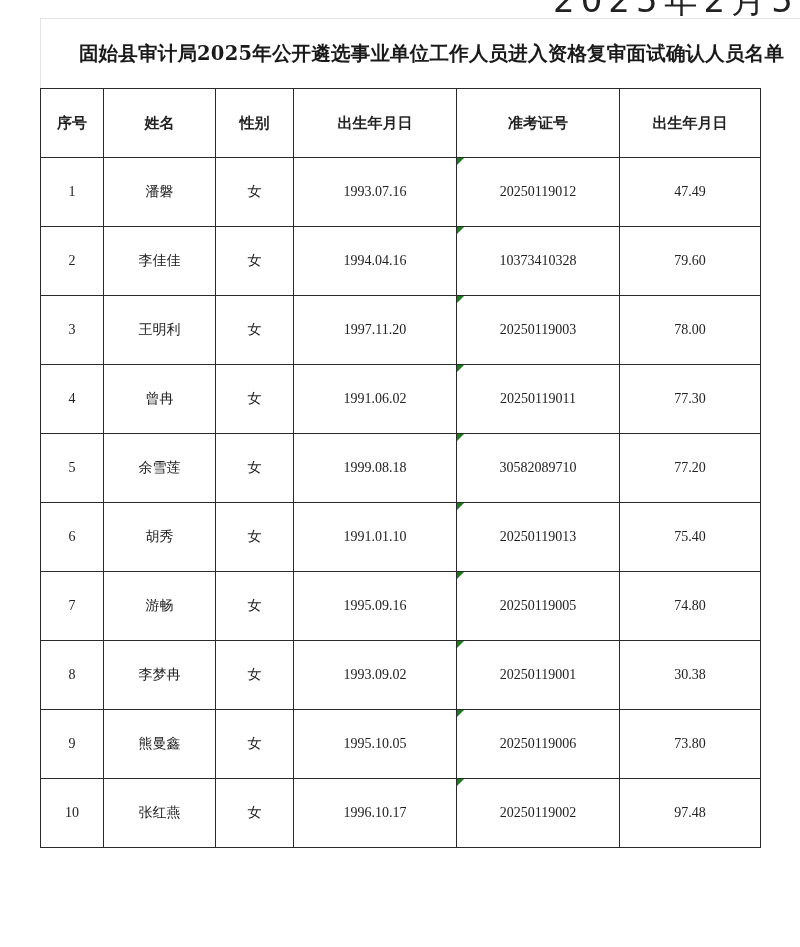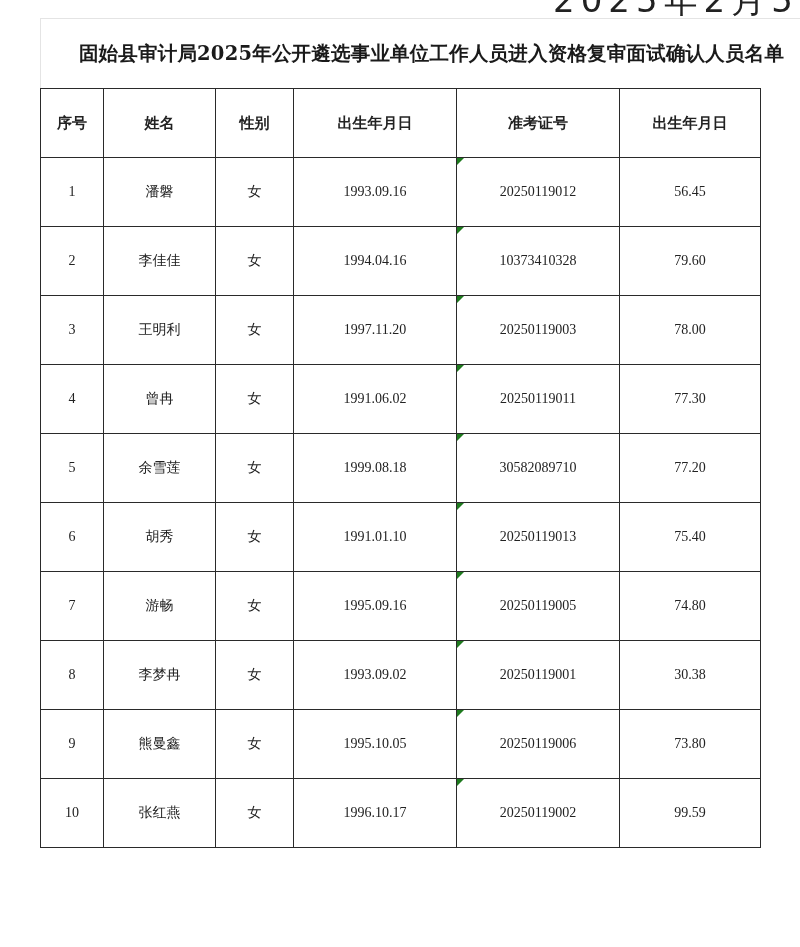--- a/index.html
+++ b/index.html
@@ -112,23 +112,23 @@
       <th>出生年月日</th>
       <th>准考证号</th>
       <th>出生年月日</th>
     </tr>
   </thead>
   <tbody>
     <tr>
       <td>1</td>
       <td class="name-cell">潘磐</td>
       <td class="gender-cell">女</td>
-      <td>1993.09.16</td>
+      <td>1993.07.16</td>
       <td><span class="green-marker"></span><span>20250119012</span></td>
-      <td>56.45</td>
+      <td>47.49</td>
     </tr>
     <tr>
       <td>2</td>
       <td class="name-cell">李佳佳</td>
       <td class="gender-cell">女</td>
       <td>1994.04.16</td>
       <td><span class="green-marker"></span><span>10373410328</span></td>
       <td>79.60</td>
     </tr>
     <tr>
@@ -186,16 +186,16 @@
       <td>1995.10.05</td>
       <td><span class="green-marker"></span><span>20250119006</span></td>
       <td>73.80</td>
     </tr>
     <tr>
       <td>10</td>
       <td class="name-cell">张红燕</td>
       <td class="gender-cell">女</td>
       <td>1996.10.17</td>
       <td><span class="green-marker"></span><span>20250119002</span></td>
-      <td>99.59</td>
+      <td>97.48</td>
     </tr>
   </tbody>
 </table>
 
 </body></html>

